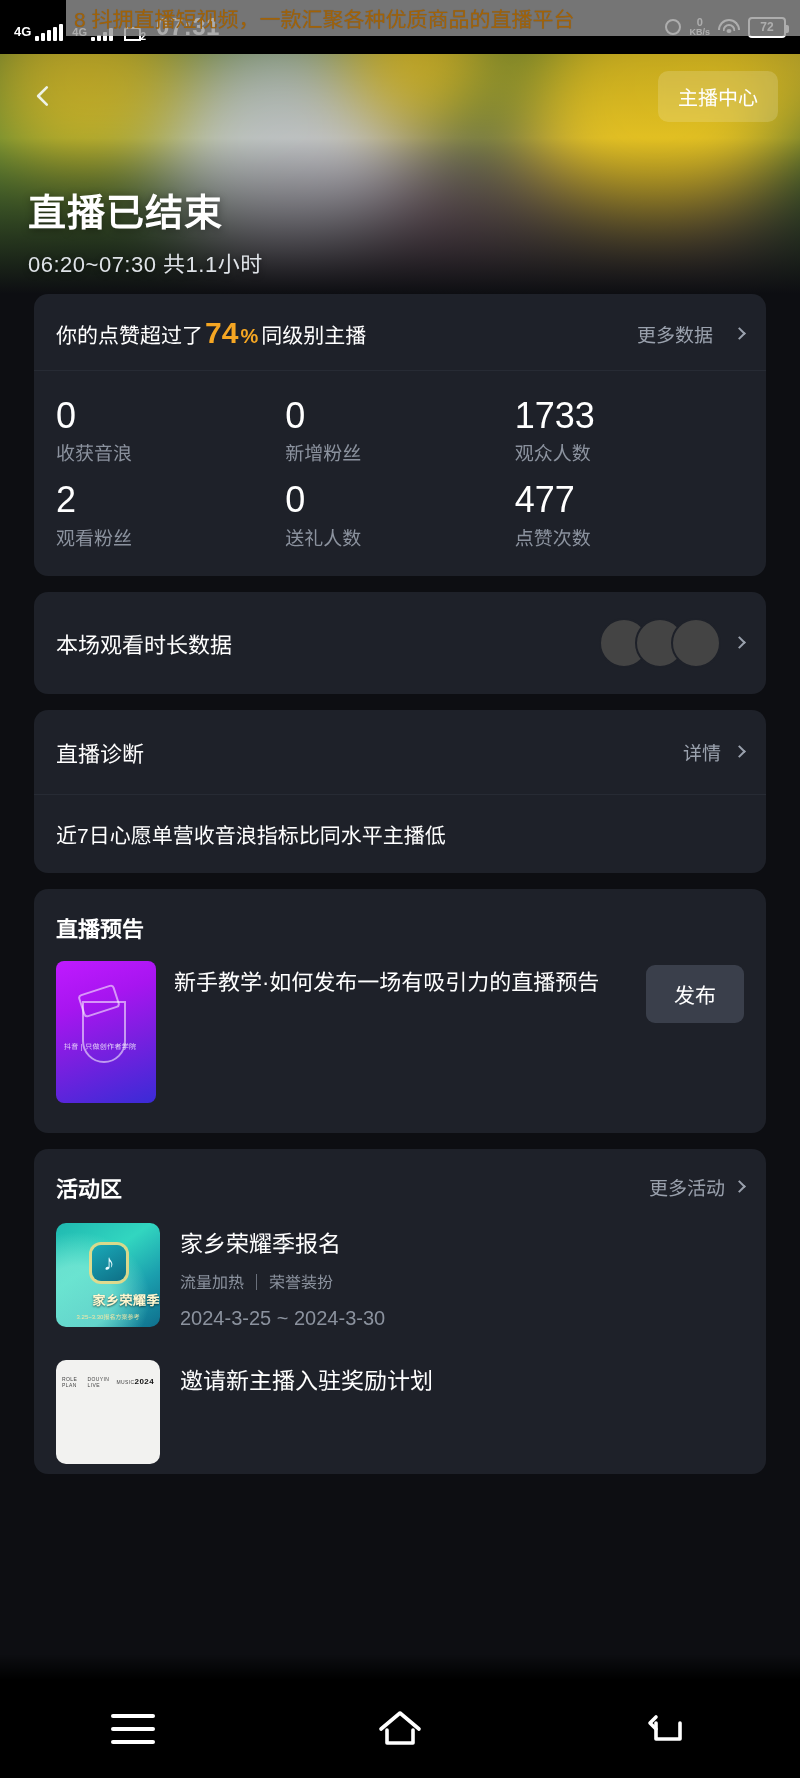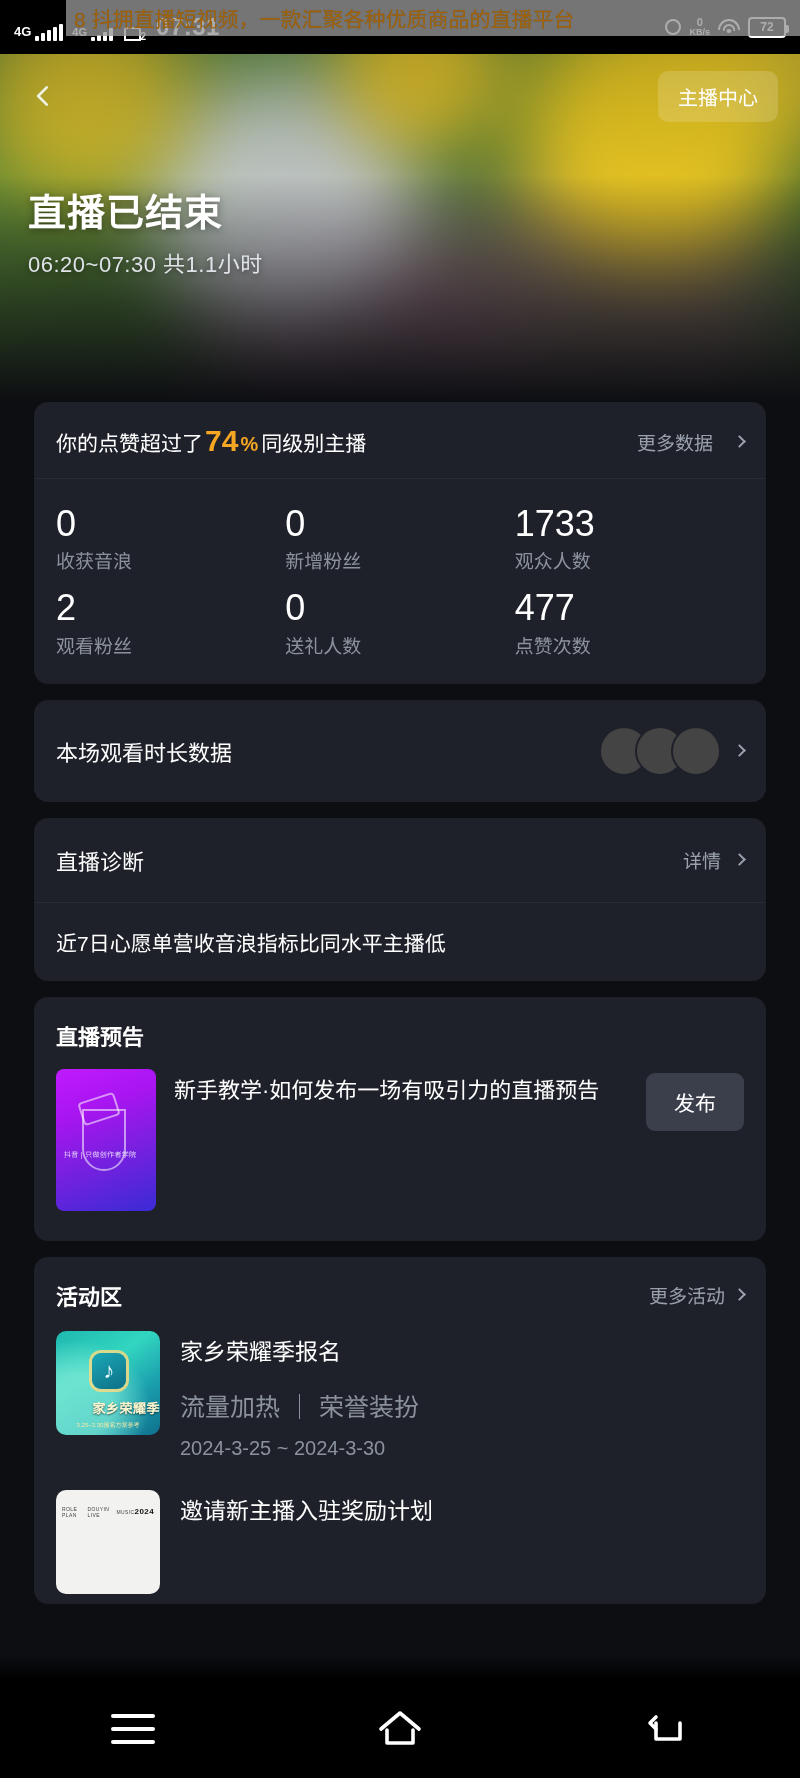--- a/index.html
+++ b/index.html
@@ -61,21 +61,21 @@
     z-index:2; pointer-events:none;
   }
   .sb-overlay span{
     color:#a16207; font-size:21px; white-space:nowrap; padding-left:8px;
     text-shadow:0 0 1px rgba(0,0,0,.2);
   }
 
   
   .hero {
     position: relative;
-    height: 348px;
+    height: 240px;
     overflow: hidden;
   }
   .hero-bg {
     position:absolute; inset:-40px;
     background:
       radial-gradient(circle at 18% 22%, rgba(232,196,40,.85) 0 7%, rgba(232,196,40,0) 16%),
       radial-gradient(circle at 52% 16%, rgba(240,200,40,.9) 0 8%, rgba(240,200,40,0) 17%),
       radial-gradient(circle at 76% 30%, rgba(244,206,32,.95) 0 11%, rgba(244,206,32,0) 22%),
       radial-gradient(circle at 90% 8%, rgba(236,198,46,.8) 0 7%, rgba(236,198,46,0) 15%),
       radial-gradient(circle at 38% 45%, rgba(214,216,224,.85) 0 13%, rgba(214,216,224,0) 26%),
@@ -241,21 +241,21 @@
     border-radius:10px;
   }
   .thumb-white .wrow{
     position:absolute;left:6px;right:6px;top:16px;
     display:flex;justify-content:space-between;align-items:center;
     font-size:5px;color:#444;letter-spacing:.4px;
   }
   .thumb-white .wrow b{font-size:8px;color:#111}
   .act-info{ flex:1; padding-top:2px;}
   .act-title{ color:#fff; font-size:23px; }
-  .act-tags{ color:#8b929e; font-size:25px; margin-top:20px; }
+  .act-tags{ color:#8b929e; font-size:16px; margin-top:10px; }
   .act-date{ color:#8b929e; font-size:20px; margin-top:14px; }
   .act-title-2{ color:#fff; font-size:23px; padding-top:26px;}
 
   
   .navbar{
     position:absolute; left:0; right:0; bottom:0; height:98px;
     background:#000; display:flex; align-items:center; justify-content:space-around;
     z-index:30;
   }
   .nav-btn{width:90px;height:62px;display:flex;align-items:center;justify-content:center;cursor:pointer}

